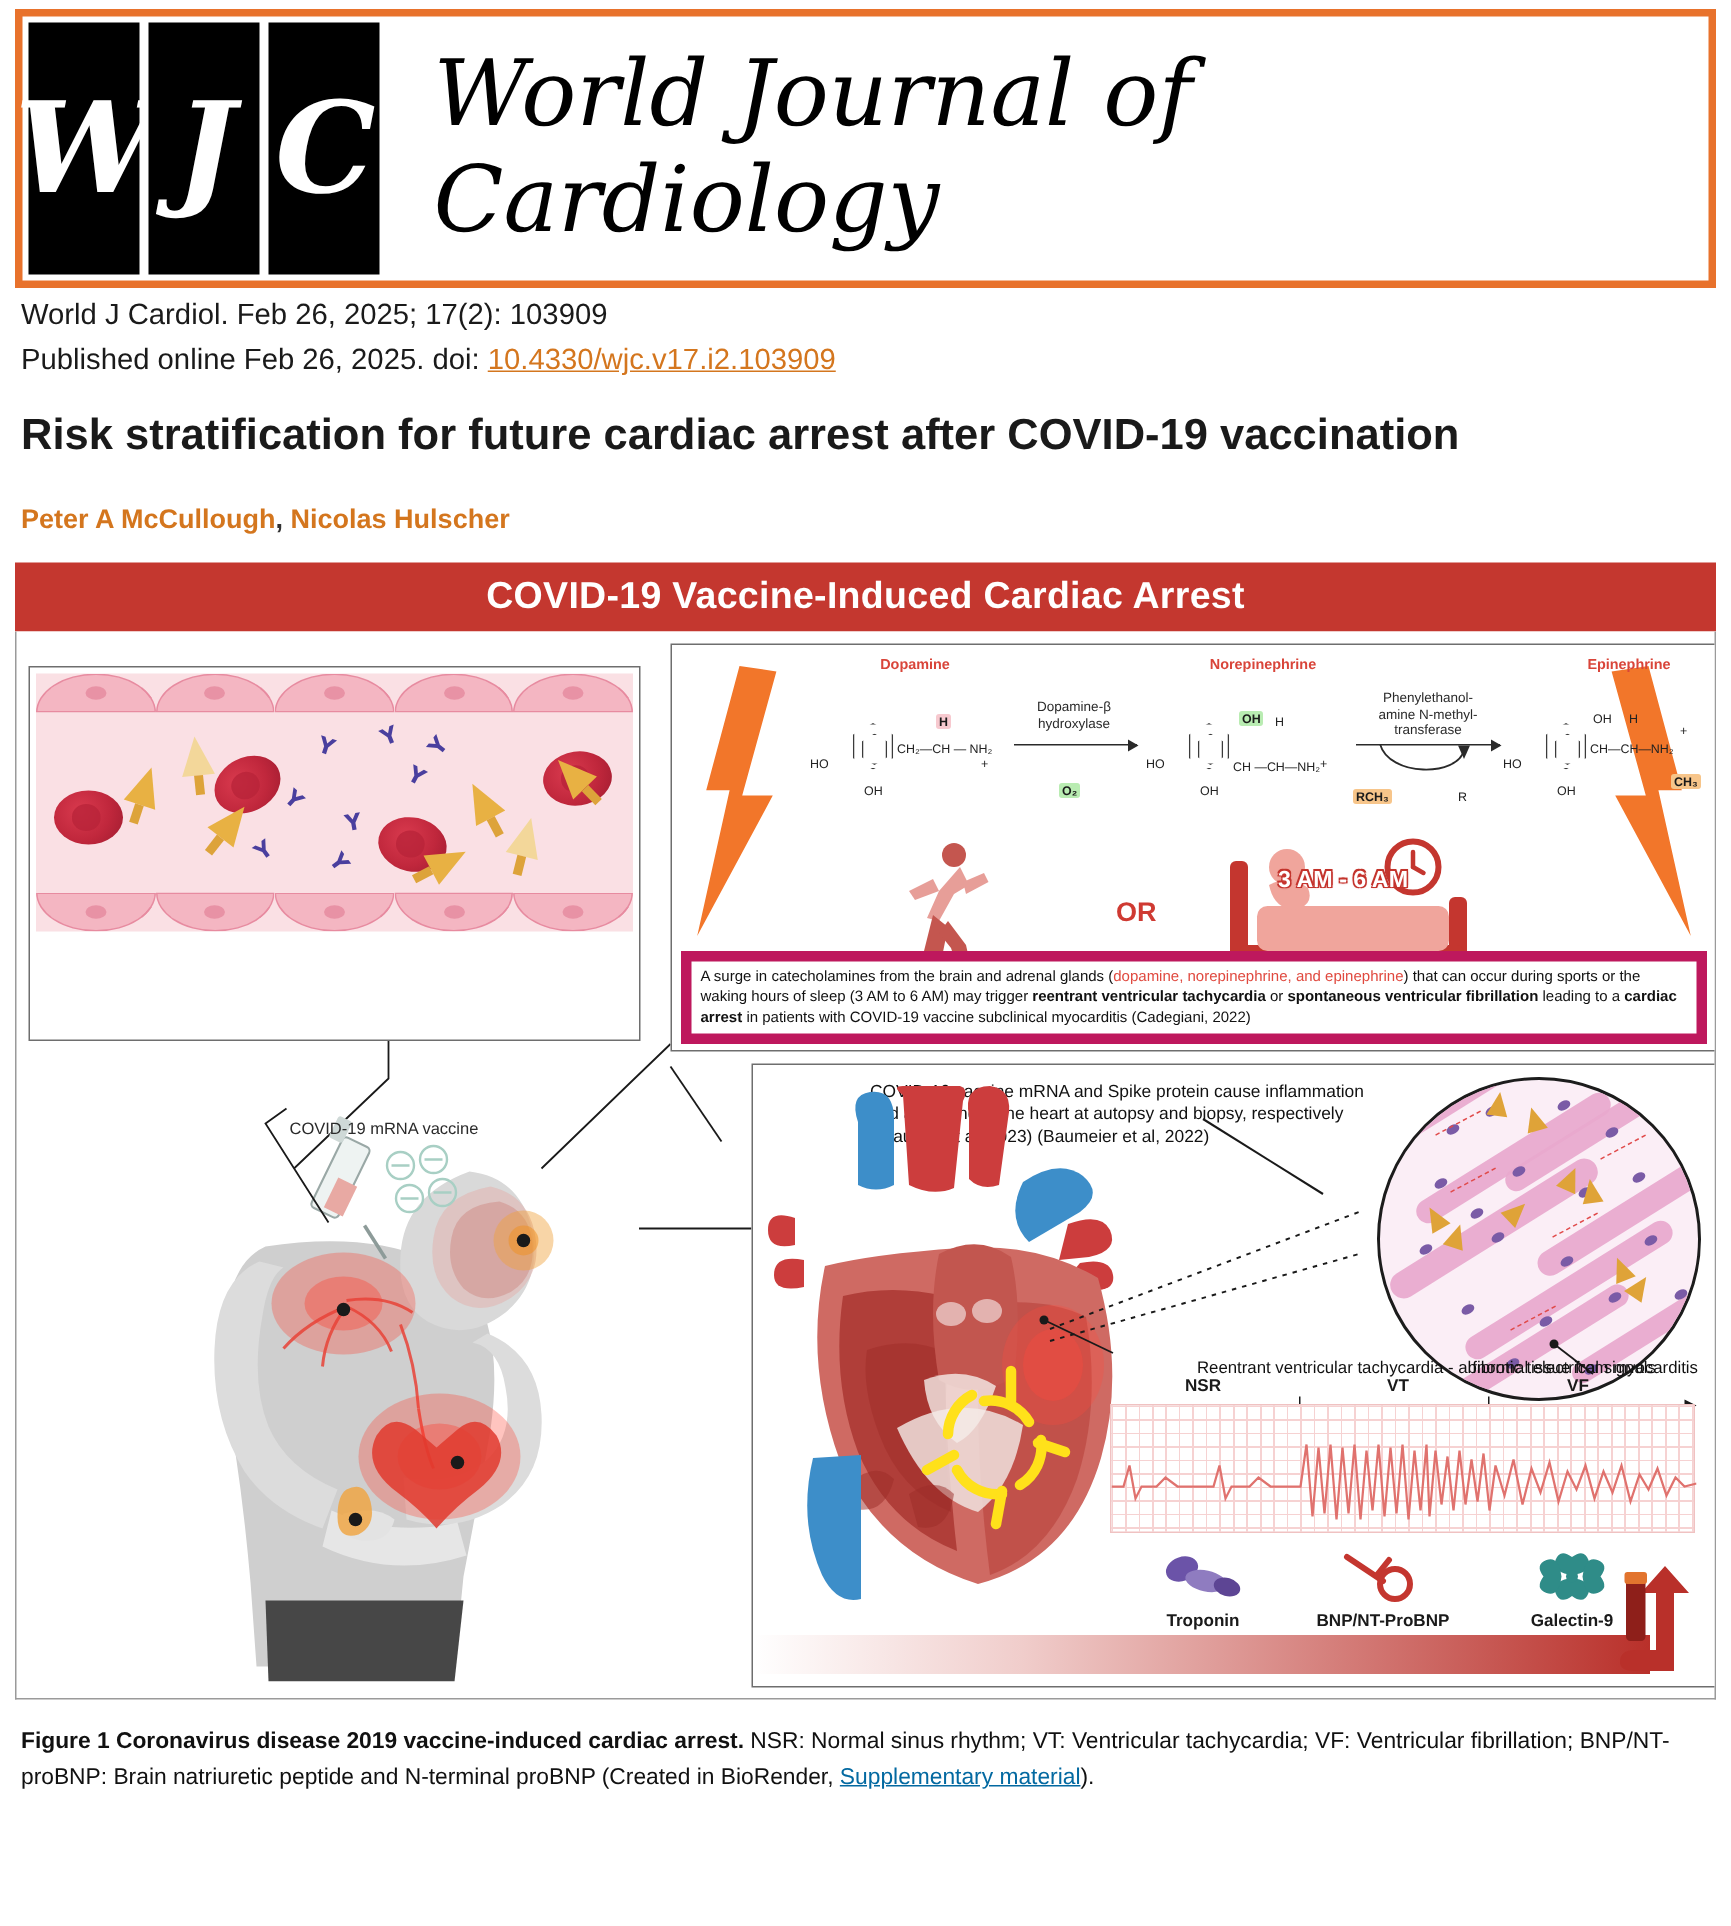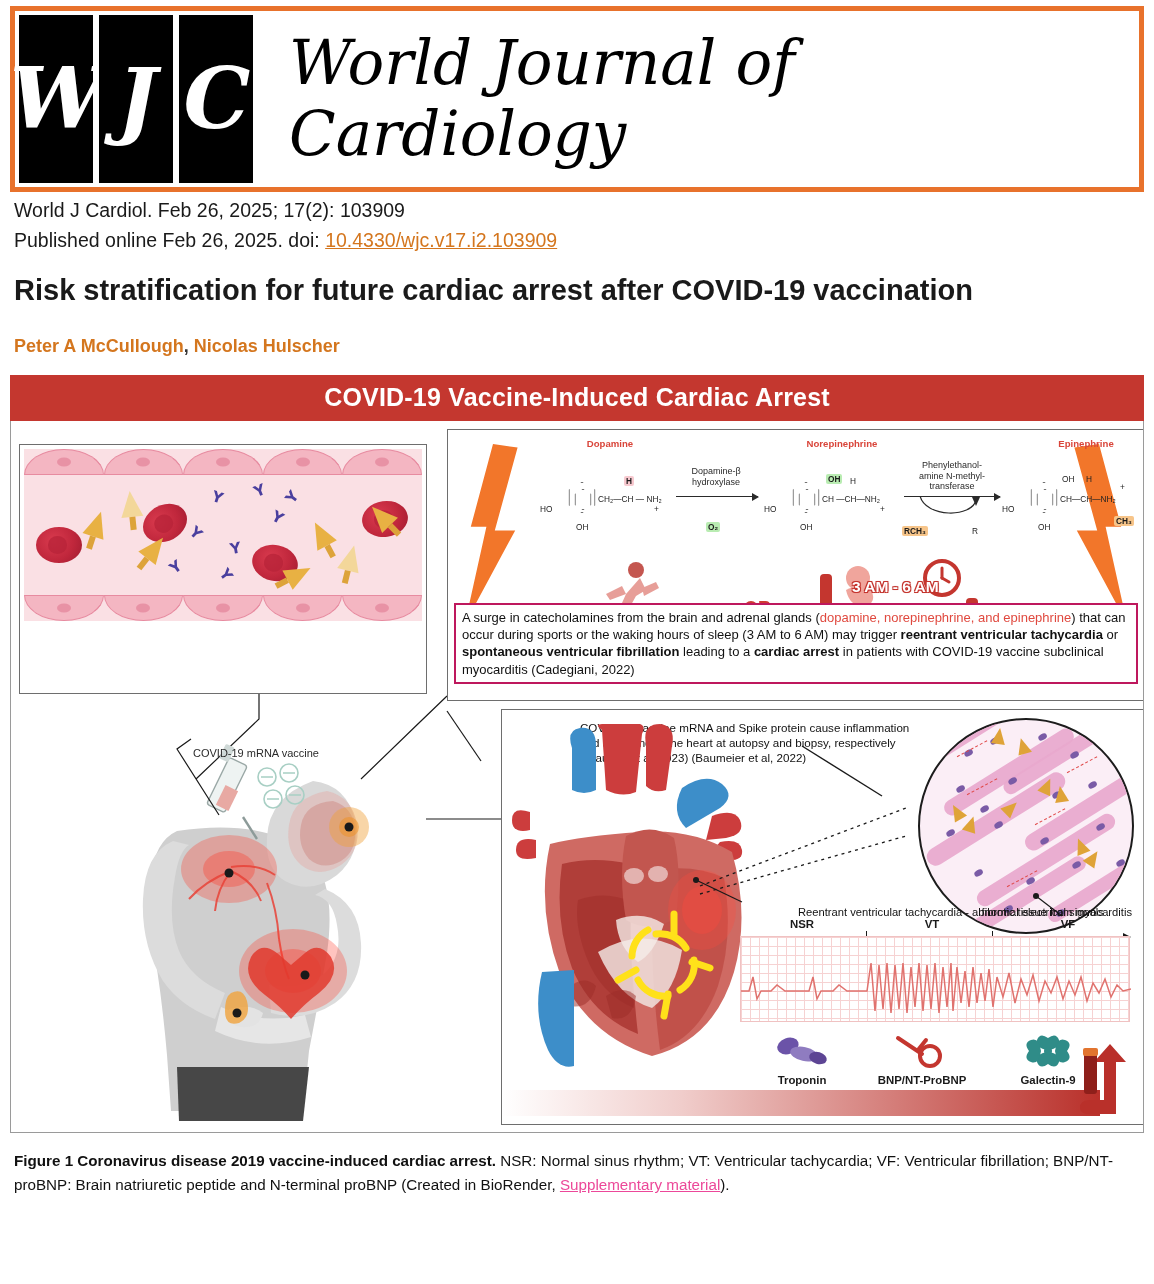--- a/index.html
+++ b/index.html
@@ -195,23 +195,23 @@
   }
   .bed-scene { position:absolute; left:368px; top:126px; width:170px; height:100px; }
   .clock-time {
     position:absolute; left:404px; top:148px;
     font-size:15.5px; font-weight:700; color:#fff;
     text-shadow:0 0 2px #c33, 1px 1px 0 #c2352c, -1px -1px 0 #c2352c,
                 1px -1px 0 #c2352c, -1px 1px 0 #c2352c;
     white-space:nowrap; z-index:4;
   }
   .cat-caption {
-    position:absolute; left:6px; right:6px; bottom:16px;
-    border:2px solid #be185d; background:#fff;
-    padding:4px 6px; font-size:13px; line-height:1.33; color:#111;
+    position:absolute; left:6px; right:6px; bottom:4px;
+    border:7px solid #be185d; background:#fff;
+    padding:4px 6px; font-size:10px; line-height:1.33; color:#111;
   }
   .cat-caption .red { color:#e0493f; }
   .cat-caption b { font-weight:700; }
 
   
   #panel-heart { left:490px; top:288px; width:644px; height:416px; }
 
   .note-box {
     position:absolute; font-size:11.6px; line-height:1.3; color:#111;
   }
@@ -281,21 +281,21 @@
   
   #patient-scene { position:absolute; left:70px; top:300px; width:400px; height:400px; }
   .vaccine-label { position:absolute; left:112px; top:26px; font-size:11px; color:#2a2a2a; white-space:nowrap; }
 
   
   .fig-caption {
     margin:16px 14px 0 14px;
     font-size:15.2px; line-height:1.6; color:#111;
   }
   .fig-caption b { font-weight:700; }
-  .suppl-link { color:#ec4899; }
+  .suppl-link { color:#0369a1; }
 </style>
 </head>
 <body>
 
 <div class="masthead">
   <div class="logo-blocks">
     <div class="logo-block">
       <span class="logo-letter">W</span>
     </div>
     <div class="logo-block">
@@ -399,21 +399,21 @@
           </div>
           <div class="rx-arrow" style="left:156px;top:58px;width:82px"></div>
           <div class="mol-text hl hl-green" style="left:186px;top:84px">O₂</div>
 
           <div class="chem-label" style="left:322px">Norepinephrine</div>
           <div class="mol" style="left:286px;top:44px">
             <div class="ring"></div>
           </div>
           <div class="mol-text" style="left:244px;top:66px">HO</div>
           <div class="mol-text" style="left:280px;top:84px">OH</div>
-          <div class="mol-text" style="left:302px;top:56px">CH —CH—NH₂</div>
+          <div class="mol-text" style="left:302px;top:68px">CH —CH—NH₂</div>
           <div class="mol-text hl hl-green" style="left:306px;top:36px">OH</div>
           <div class="mol-text" style="left:330px;top:38px">H</div>
           <div class="mol-text" style="left:360px;top:66px">+</div>
 
           <div class="enzyme" style="left:432px;top:22px">
             <div>Phenylethanol-</div>
             <div>amine N-methyl-</div>
             <div>transferase</div>
           </div>
           <div class="rx-arrow" style="left:384px;top:58px;width:96px"></div>
@@ -563,21 +563,21 @@
         <path d="M560,206 L534,186" stroke="#1a1a1a" stroke-width="1.2" fill="none"></path>
         <circle cx="534" cy="186" r="3" fill="#1a1a1a"></circle>
       </svg>
 
       <div class="label-small" id="lbl-reentrant">Reentrant ventricular tachycardia - abnormal electrical signals</div>
       <div class="label-small" id="lbl-fibrotic">fibrotic tissue from myocarditis</div>
 
       <div class="ecg-hdr">
         <div class="ecg-seg-label" style="left:62px;top:0">NSR</div>
         <div class="ecg-seg-label" style="left:192px;top:0">VT</div>
-        <div class="ecg-seg-label" style="left:328px;top:0">VF</div>
+        <div class="ecg-seg-label" style="left:312px;top:0">VF</div>
       </div>
       <div class="ecg-axis">
         <div class="ecg-tick" style="left:126px"></div>
         <div class="ecg-tick" style="left:252px"></div>
       </div>
       <div class="ecg-box">
         <svg viewBox="0 0 390 86" width="390" height="86" preserveAspectRatio="none">
           <polyline fill="none" stroke="#e0726e" stroke-width="1.5" points="0,54 8,54 12,40 16,62 20,54 30,54 36,48 44,54 60,54 68,54 72,40 76,62 80,54 92,54 98,48 106,54 122,54
                     126,54 130,26 134,74 138,28 142,72 146,26 150,76 154,28 158,72 162,26 166,76 170,30 174,70 178,26 182,74 186,28 190,72
                     194,26 198,76 202,30 206,70 210,26 212,74 216,30 220,66 224,34 228,70 232,30 236,66 240,36 244,64 248,32 252,70

